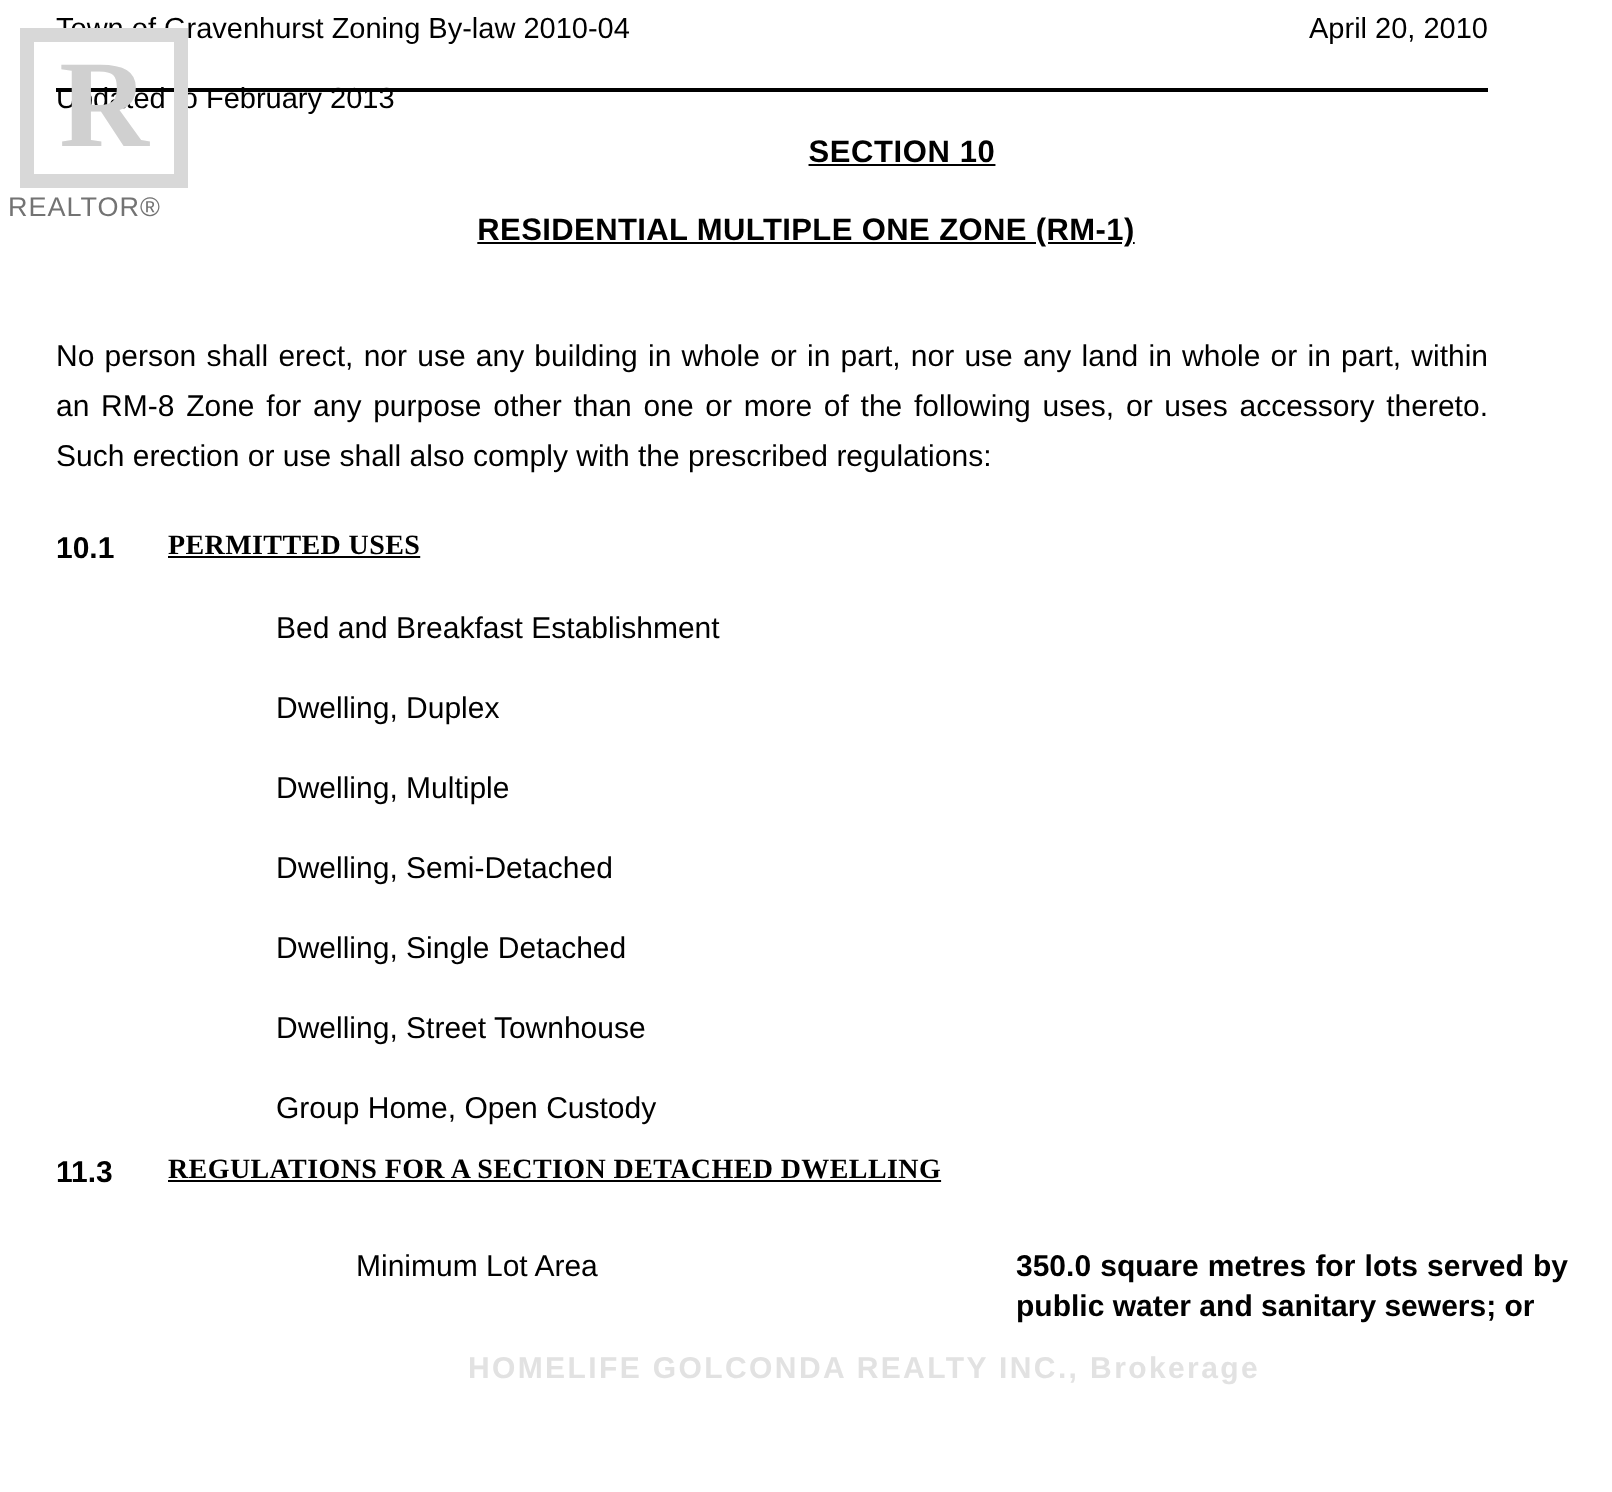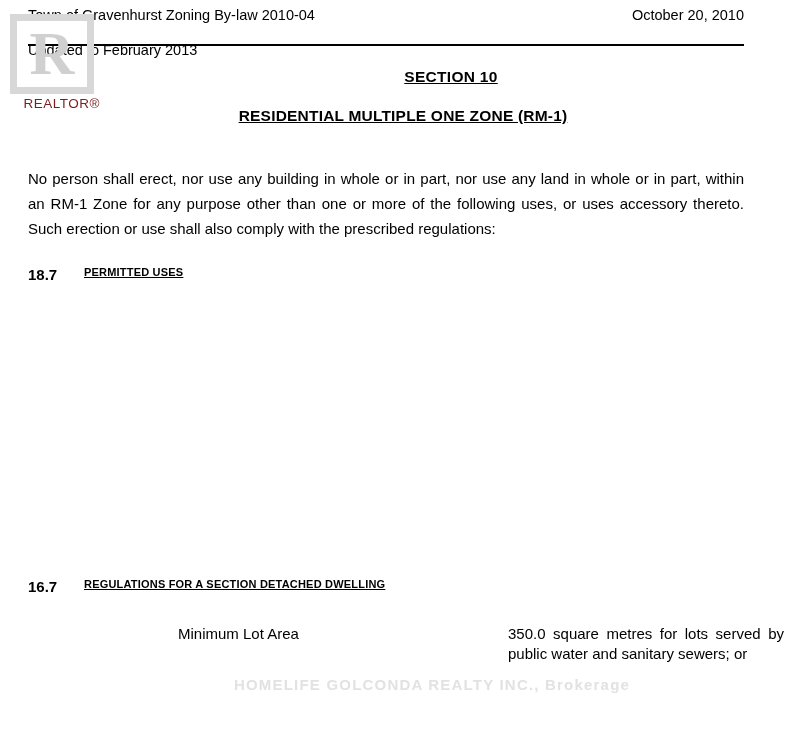--- a/index.html
+++ b/index.html
@@ -85,22 +85,22 @@
     font-weight: bold;
     line-height: 78px;
     text-align: center;
     letter-spacing: 0;
   }
   .realtor-watermark .rw-text {
     position: absolute;
     left: 0;
     top: 82px;
     width: 96px;
-    text-align: right;
-    color: #7f1d1d;
+    text-align: left;
+    color: #737373;
     font-size: 13.5px;
     letter-spacing: 0.5px;
     font-family: "Liberation Sans", sans-serif;
   }
 
   
   .section-title {
     position: absolute;
     left: 0;
     top: 68px;
@@ -148,23 +148,24 @@
     left: 0;
     top: 0;
     font-weight: bold;
     font-size: 15px;
   }
   .clause .heading {
     position: absolute;
     left: 56px;
     top: 0;
     font-weight: bold;
-    font-size: 11px;
+    font-size: 14px;
     text-decoration: underline;
     letter-spacing: 0.2px;
+    font-family: Liberation Serif, serif;
   }
 
   #clause-101 { top: 266px; }
   #clause-102 { top: 578px; }
 
   .use-list {
     position: absolute;
     left: 138px;
     top: 305px;
     width: 500px;
@@ -193,20 +194,21 @@
     flex: 0 0 330px;
     line-height: 20px;
   }
   .reg-value {
     flex: 1 1 auto;
     line-height: 20px;
     text-align: justify;
   }
   .reg-value p {
     margin: 0;
+    font-weight: bold;
   }
   .reg-value p.second {
     margin-top: 20px;
   }
 
   
   .brokerage-watermark {
     position: absolute;
     left: 0;
     top: 676px;
@@ -221,45 +223,54 @@
   }
 </style>
 </head>
 <body>
 
 <div class="page">
 
   <div class="header">
     <div class="header-row">
       <div class="header-left">Town of Gravenhurst Zoning By-law 2010-04</div>
-      <div class="header-right">October 20, 2010</div>
+      <div class="header-right">April 20, 2010</div>
     </div>
     <div class="header-sub">Updated to February 2013</div>
   </div>
   <div class="header-rule"></div>
 
   <div class="realtor-watermark">
     <div class="rw-box"></div>
     <div class="rw-letter">R</div>
     <div class="rw-text">REALTOR®</div>
   </div>
 
   <div class="section-title"><span>SECTION 10</span></div>
   <div class="zone-title"><span>RESIDENTIAL MULTIPLE ONE ZONE (RM-1)</span></div>
 
-  <div class="intro">No person shall erect, nor use any building in whole or in part, nor use any land in whole or in part, within an RM-1 Zone for any purpose other than one or more of the following uses, or uses accessory thereto.  Such erection or use shall also comply with the prescribed regulations:</div>
+  <div class="intro">No person shall erect, nor use any building in whole or in part, nor use any land in whole or in part, within an RM-8 Zone for any purpose other than one or more of the following uses, or uses accessory thereto.  Such erection or use shall also comply with the prescribed regulations:</div>
 
   <div class="clause" id="clause-101">
-    <div class="num">18.7</div>
+    <div class="num">10.1</div>
     <div class="heading">PERMITTED USES</div>
   </div>
 
+  <div class="use-list">
+    <div class="use-item">Bed and Breakfast Establishment</div>
+    <div class="use-item">Dwelling, Duplex</div>
+    <div class="use-item">Dwelling, Multiple</div>
+    <div class="use-item">Dwelling, Semi-Detached</div>
+    <div class="use-item">Dwelling, Single Detached</div>
+    <div class="use-item">Dwelling, Street Townhouse</div>
+    <div class="use-item">Group Home, Open Custody</div>
+  </div>
 
   <div class="clause" id="clause-102">
-    <div class="num">16.7</div>
+    <div class="num">11.3</div>
     <div class="heading">REGULATIONS FOR A SECTION DETACHED DWELLING</div>
   </div>
 
   <div class="reg-table">
     <div class="reg-row">
       <div class="reg-label">Minimum Lot Area</div>
       <div class="reg-value">
         <p>350.0 square metres for lots served by public water and sanitary sewers; or</p>
       </div>
     </div>

